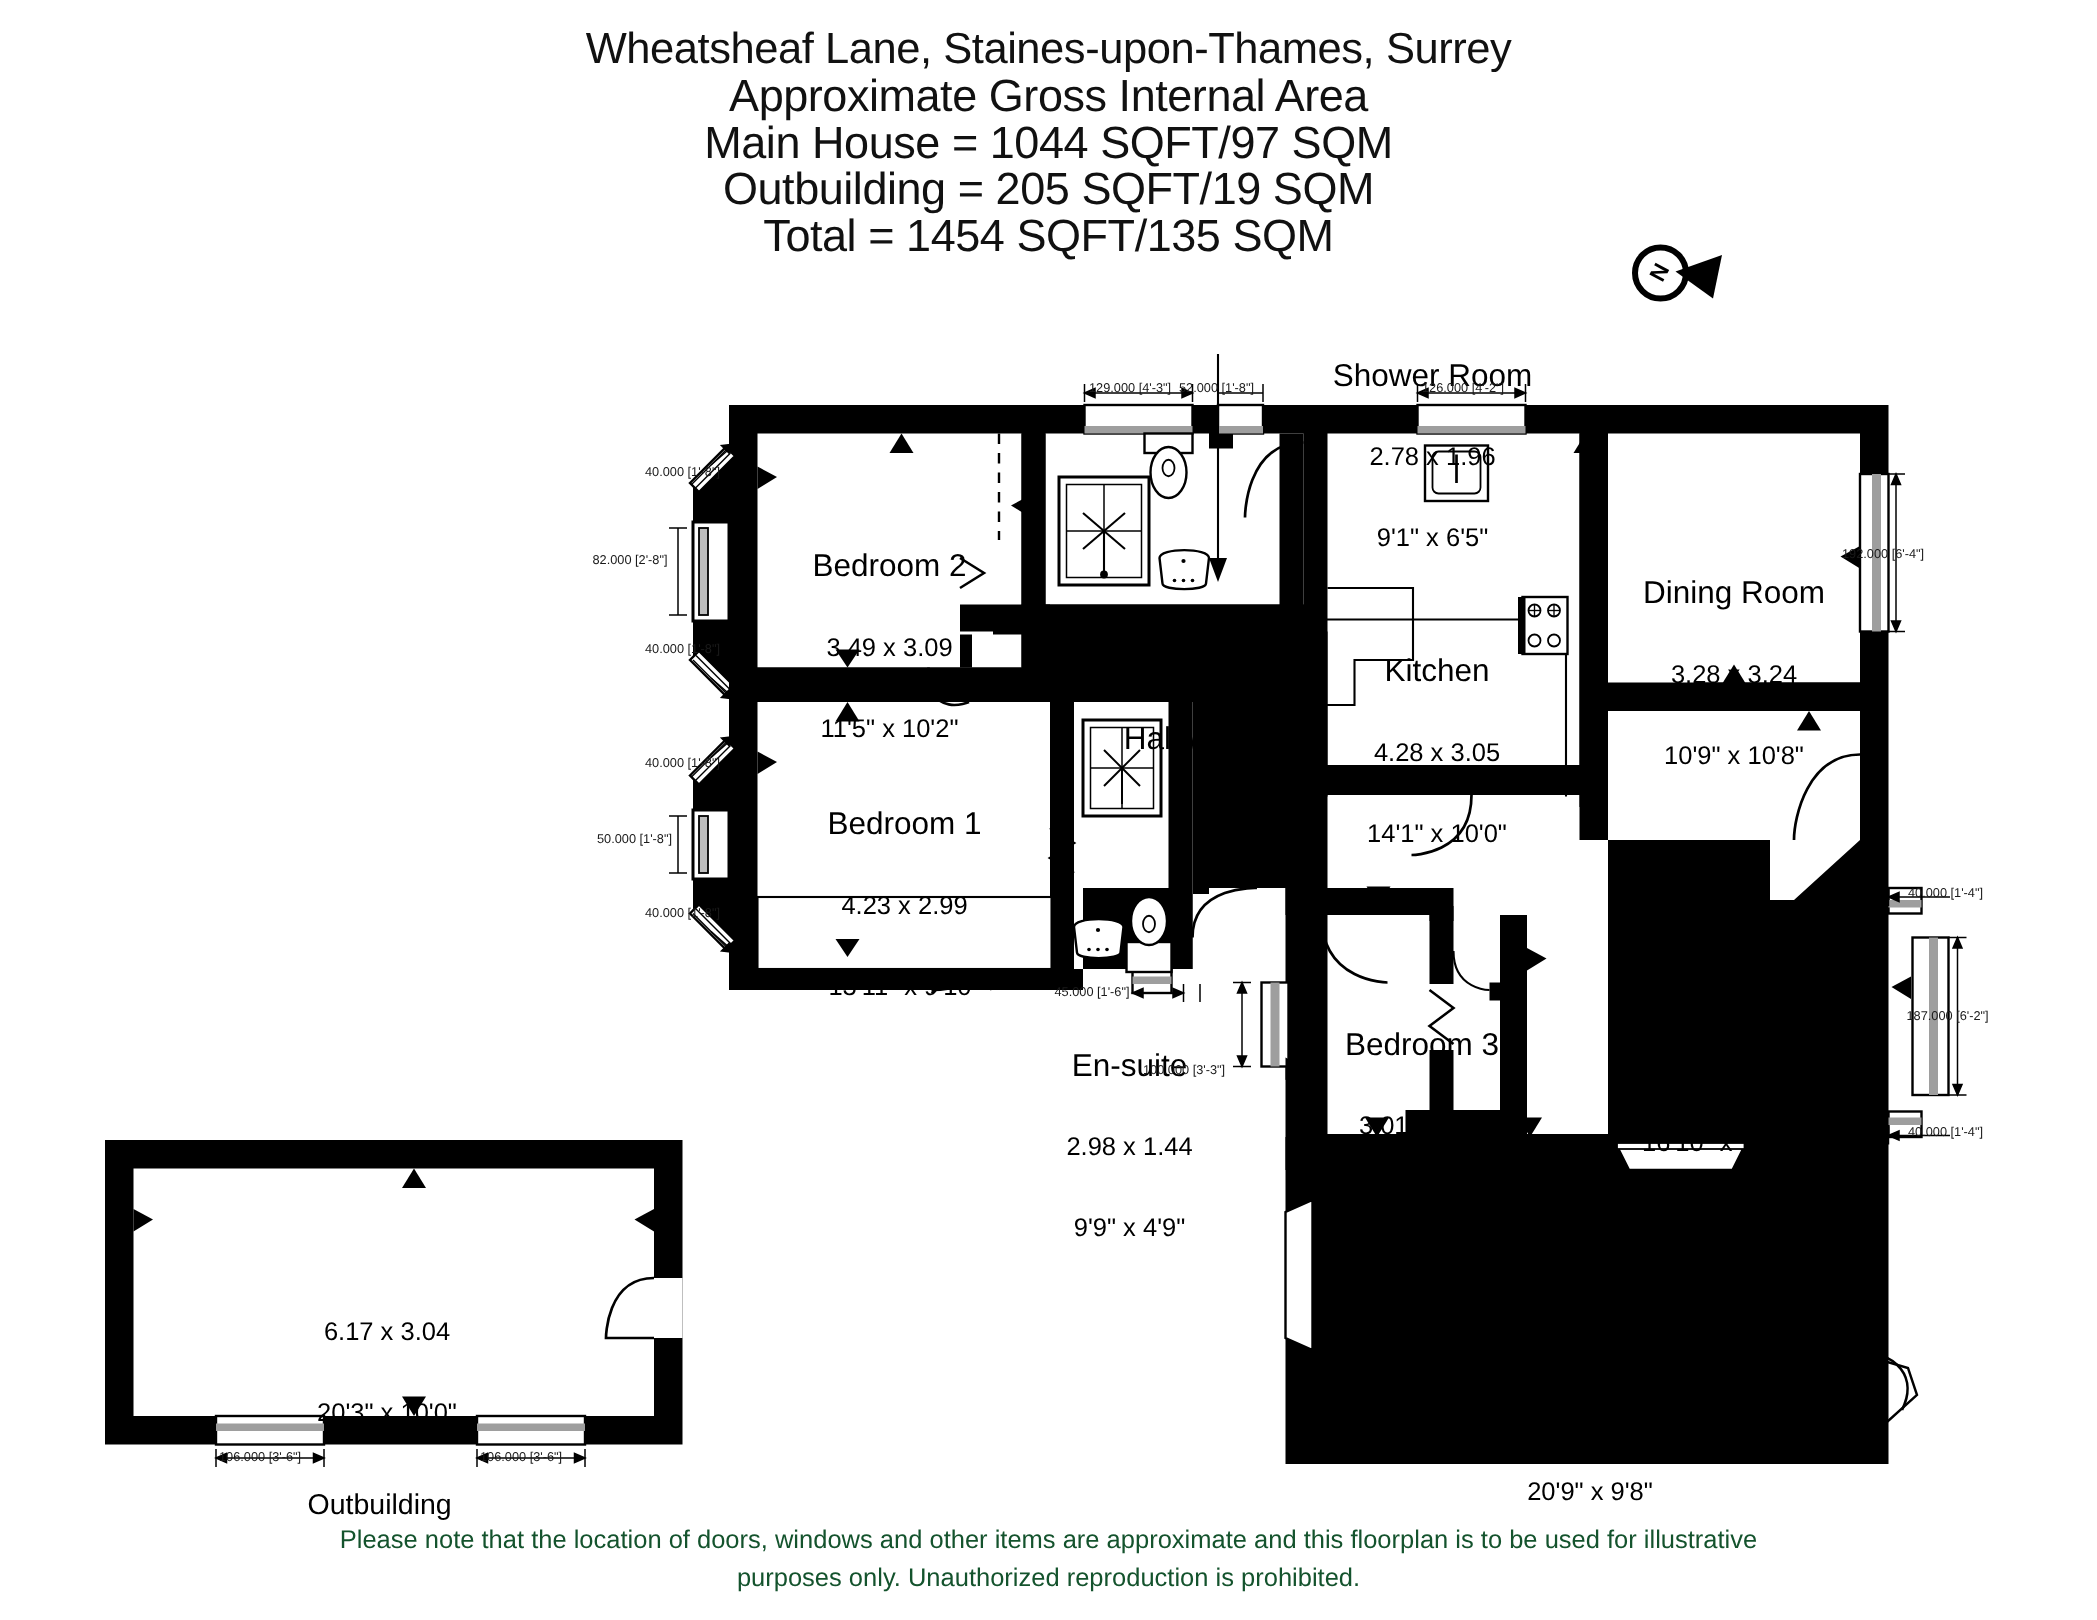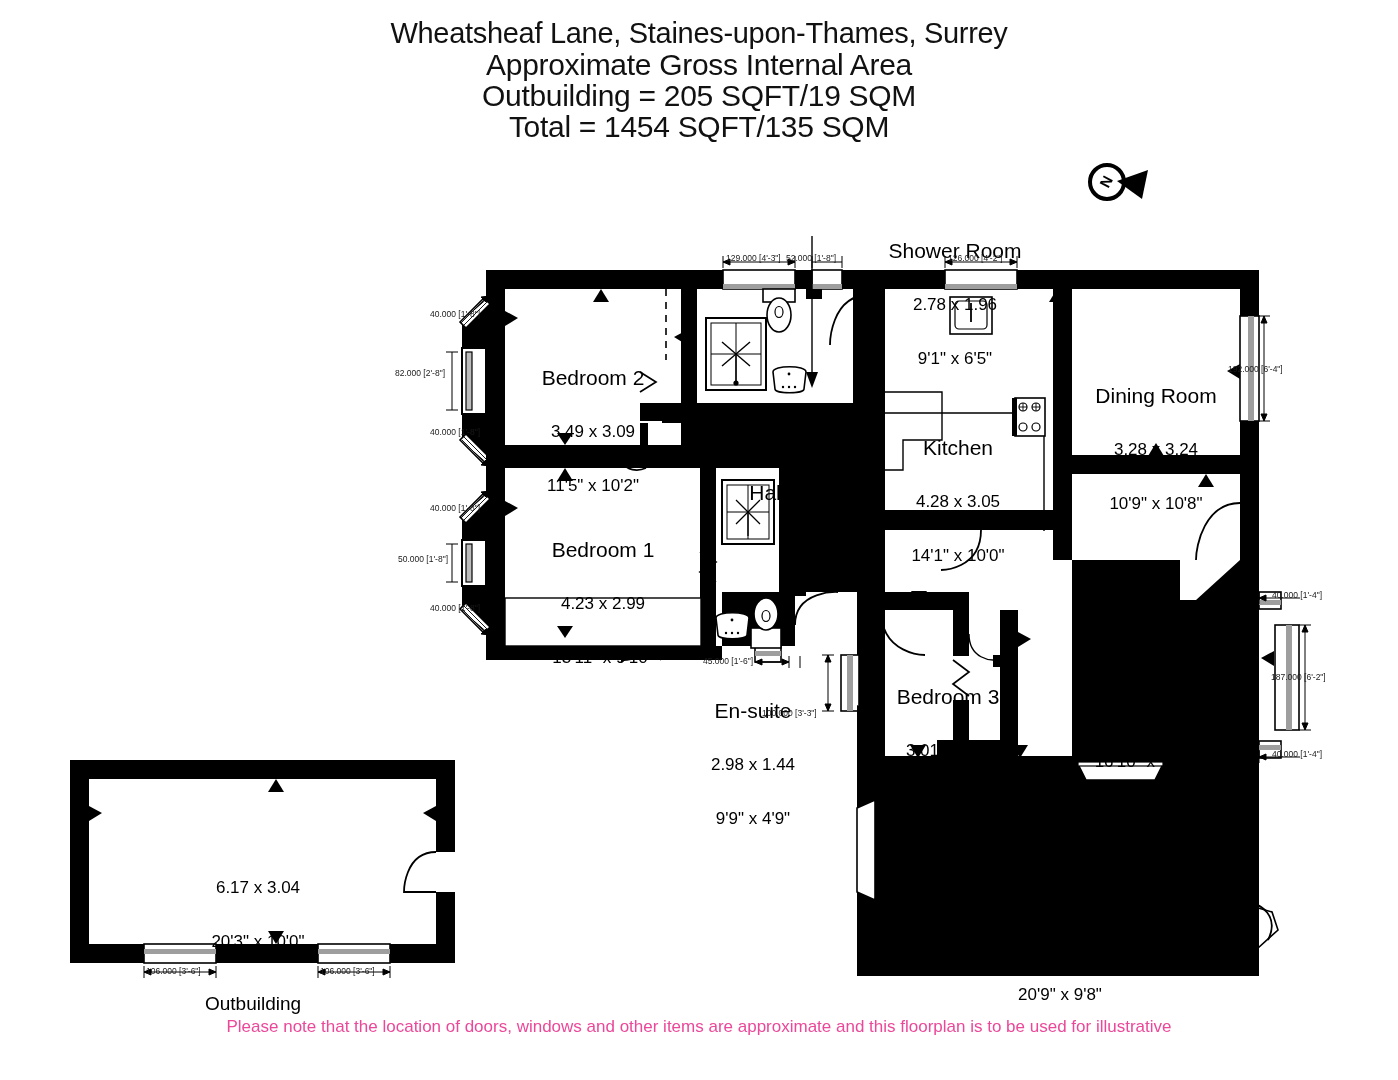--- a/index.html
+++ b/index.html
@@ -75,33 +75,34 @@
   }
   .disclaimer {
     position: absolute;
     left: 0;
     top: 1014px;
     width: 1398px;
     text-align: center;
     font-family: "Liberation Sans", sans-serif;
     font-size: 17px;
     line-height: 25px;
-    color: #ec4899;
+    color: #14532d;
     pointer-events: none;
   }
   .disclaimer span { display: block; white-space: pre; }
 </style>
 </head>
 <body>
 
 <div id="root">
 
   <div class="header">
     <span class="ttl-line l1">Wheatsheaf Lane, Staines-upon-Thames, Surrey</span>
     <span class="ttl-line">Approximate Gross Internal Area</span>
+    <span class="ttl-line">Main House = 1044 SQFT/97 SQM</span>
     <span class="ttl-line">Outbuilding = 205 SQFT/19 SQM</span>
     <span class="ttl-line">Total = 1454 SQFT/135 SQM</span>
   </div>
 
   <svg class="plan" width="1398" height="1080" viewBox="0 0 1398 1080">
 
     <g>
       <path d="M1117,181 L1148,170 L1142,199 Z" fill="#000"></path>
       <circle cx="1107" cy="182" r="17" fill="none" stroke="#000" stroke-width="4"></circle>
       <text x="1107" y="188" font-family="Liberation Sans, sans-serif" font-size="15" font-weight="bold" text-anchor="middle" fill="#000" transform="rotate(118 1107 182)">N</text>
@@ -607,15 +608,16 @@
   <div class="dimtext" style="left:1272px; top:749px;">40.000 [1'-4"]</div>
 
   <div class="dimtext" style="left:703px; top:656px;">45.000 [1'-6"]</div>
   <div class="dimtext" style="left:762px; top:708px;">100.000 [3'-3"]</div>
 
   <div class="dimtext" style="left:146px; top:966px;">106.000 [3'-6"]</div>
   <div class="dimtext" style="left:320px; top:966px;">106.000 [3'-6"]</div>
 
   <div class="disclaimer">
     <span>Please note that the location of doors, windows and other items are approximate and this floorplan is to be used for illustrative</span>
+    <span>purposes only. Unauthorized reproduction is prohibited.</span>
   </div>
 
 </div>
 
 </body></html>

